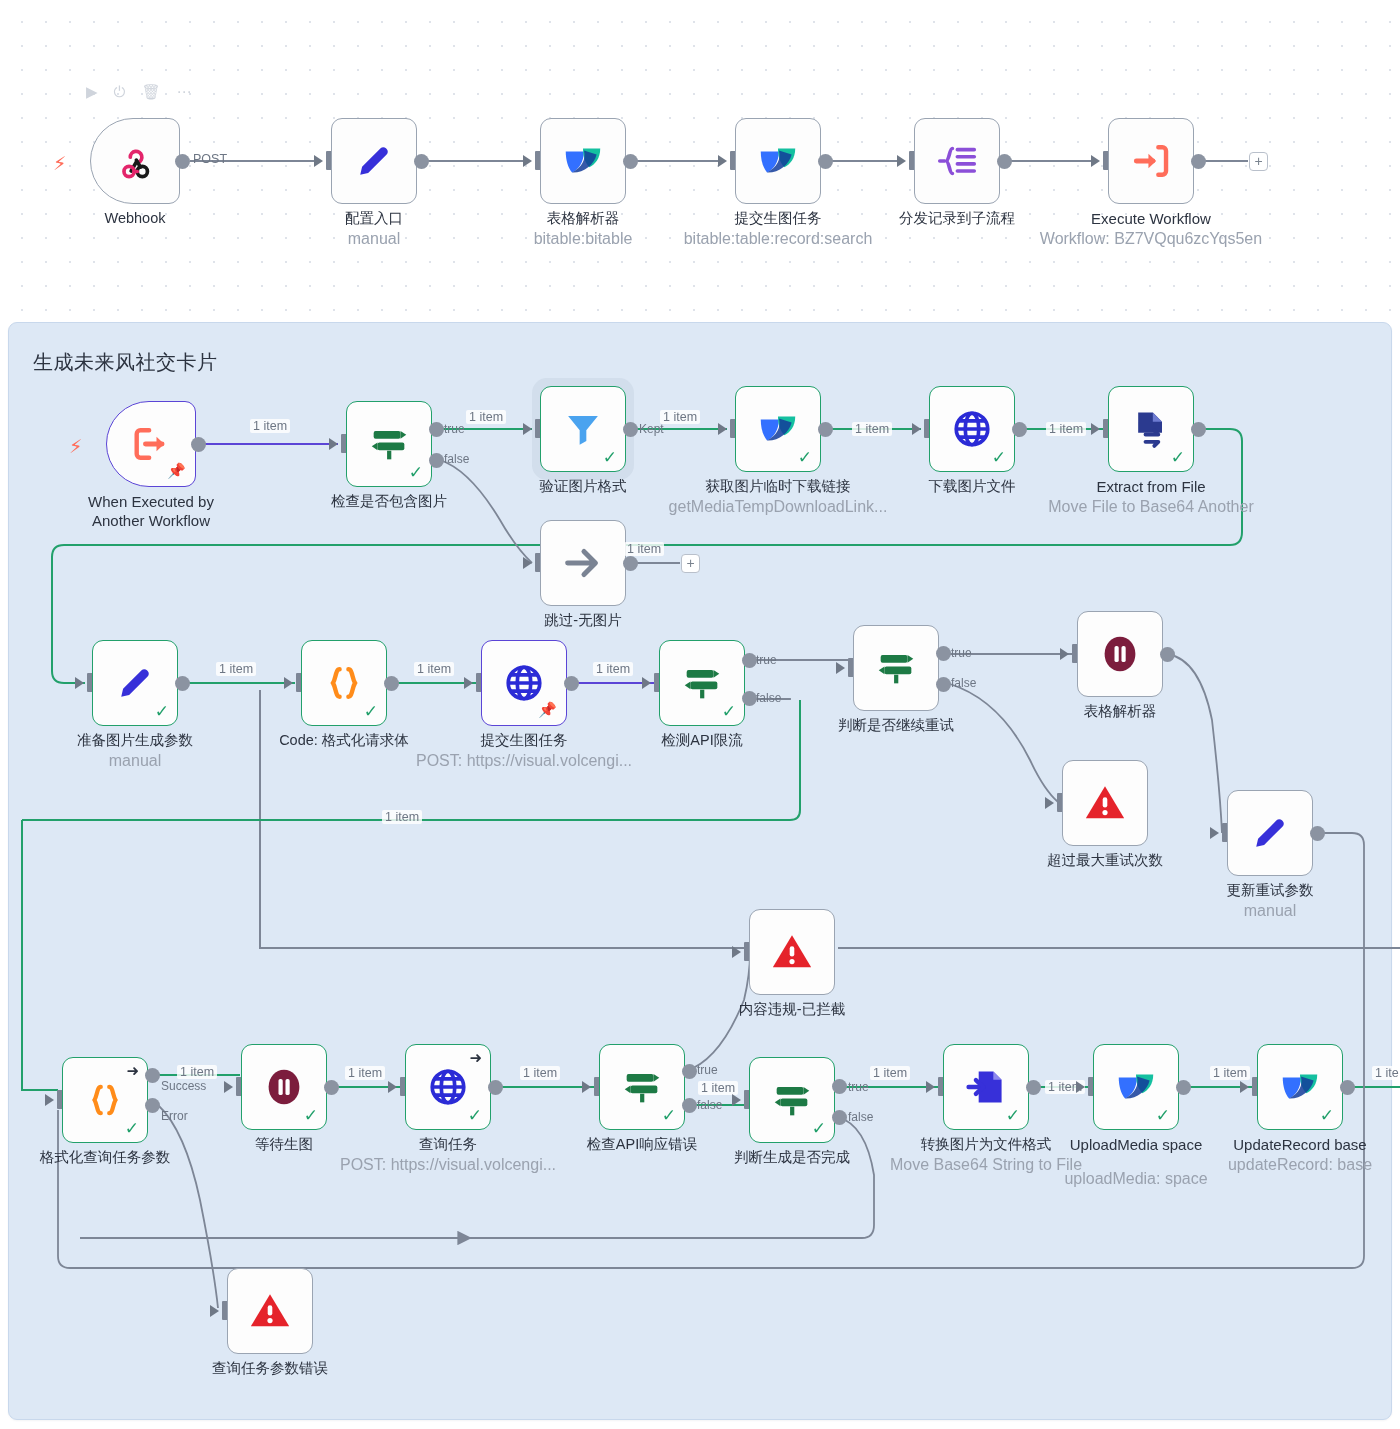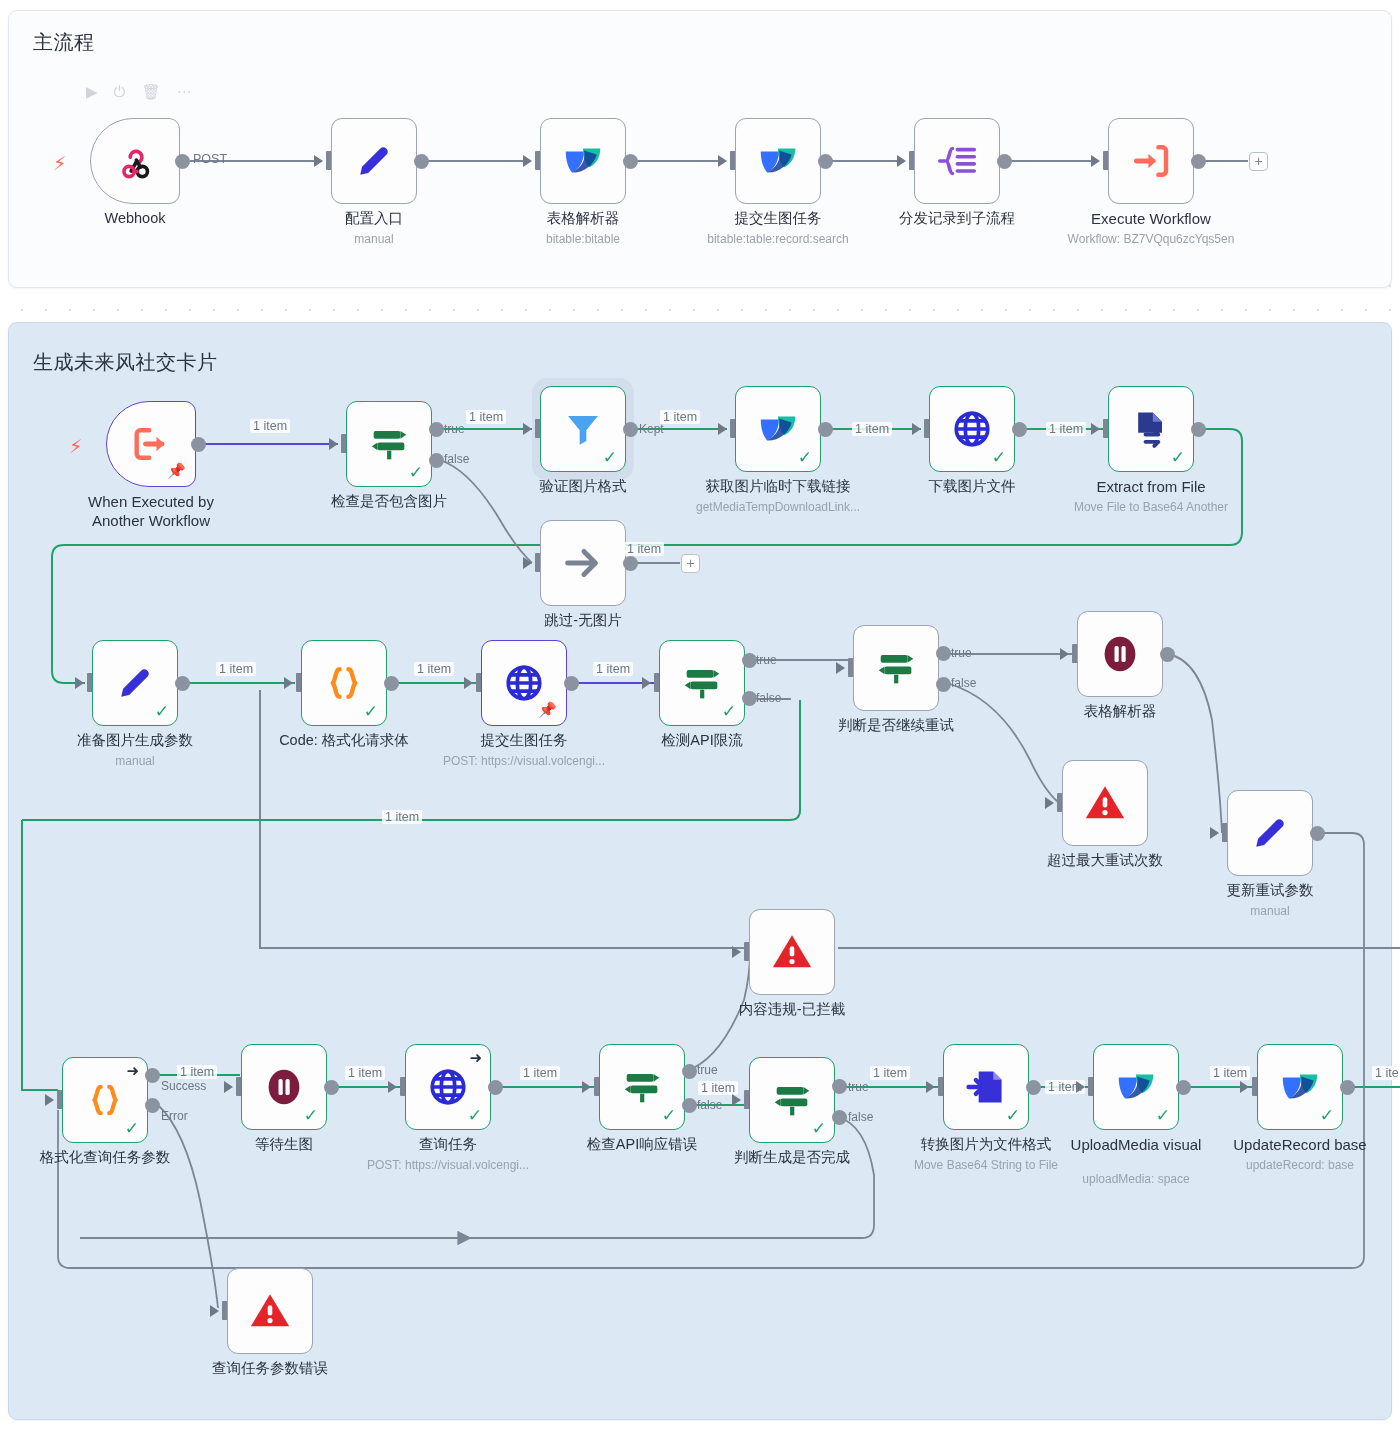--- a/index.html
+++ b/index.html
@@ -55,21 +55,21 @@
     border-radius:15px;background:#c9d5e3;opacity:.55;
   }
   .nlabel{
     position:absolute;left:-110px;top:48px;width:220px;
     text-align:center;font-size:14.5px;color:#2c3340;line-height:19px;
     white-space:pre-line;
   }
   .nlabel.big{font-size:15px;}
   .nsub{
     position:absolute;left:-130px;width:260px;
-    text-align:center;font-size:12px;color:#9aa2af;line-height:16px;
+    text-align:center;font-size:16px;color:#9aa2af;line-height:16px;
   }
   .check{
     position:absolute;right:8px;bottom:5px;
     color:#22a06b;font-size:17px;line-height:17px;font-weight:bold;
   }
   .pin{position:absolute;right:9px;bottom:6px;color:#5b45d6;font-size:15px;}
   .toparrow{position:absolute;right:8px;top:4px;color:#2c3340;font-size:15px;font-weight:bold;}
   .bolt{position:absolute;left:-82px;top:-9px;color:#ff6d5a;font-size:19px;font-weight:bold;}
 
   
@@ -104,23 +104,20 @@
 
   .toolbar{position:absolute;left:86px;top:84px;display:flex;gap:16px;align-items:center;}
   .toolbar span{color:#cfd4dc;font-size:15px;line-height:15px;}
   .ic{display:block;}
 </style>
 </head>
 <body>
 
 <div id="canvas">
 
-  <div class="panel" id="panel-main">
-    <div class="panel-title">主流程</div>
-  </div>
   <div class="panel" id="panel-sub">
     <div class="panel-title">生成未来风社交卡片</div>
   </div>
 
   <div class="toolbar">
     <span>▶</span>
     <span>⏻</span>
     <span>🗑</span>
     <span>⋯</span>
   </div>
@@ -679,21 +676,21 @@
     <div class="inarrow" style="left:-60px;top:-6px"></div>
     <div class="nbox green">
       <svg class="ic" width="46" height="46" viewBox="0 0 24 24">
         <path d="M3 7h9.5c0 5.5-3 9.5-6.2 11C4.2 15.6 3 11.5 3 7z" fill="#3370ff"></path>
         <path d="M12 5.5h9c0 5-2.6 8.3-5.7 9.7-2.2-2-3.3-5.8-3.3-9.7z" fill="#14c0a0"></path>
         <path d="M12.5 6.5c1.1 4.6-.9 8.6-6.2 11.5 6 .3 11.5-3.9 12.8-9.4z" fill="#133c9a" opacity=".85"></path>
       </svg>
       <div class="check">✓</div>
     </div>
     <div class="dot" style="left:40px;top:-7px"></div>
-    <div class="nlabel big">UploadMedia visual</div>
+    <div class="nlabel big">UploadMedia space</div>
     <div class="nsub" style="top:84px">uploadMedia: space</div>
   </div>
   <div class="elabel" style="left:1210px;top:1066px">1 item</div>
 
   <div class="node" style="left:1300px;top:1087px">
     <div class="inmark" style="left:-48px;top:-10px"></div>
     <div class="inarrow" style="left:-60px;top:-6px"></div>
     <div class="nbox green">
       <svg class="ic" width="46" height="46" viewBox="0 0 24 24">
         <path d="M3 7h9.5c0 5.5-3 9.5-6.2 11C4.2 15.6 3 11.5 3 7z" fill="#3370ff"></path>

